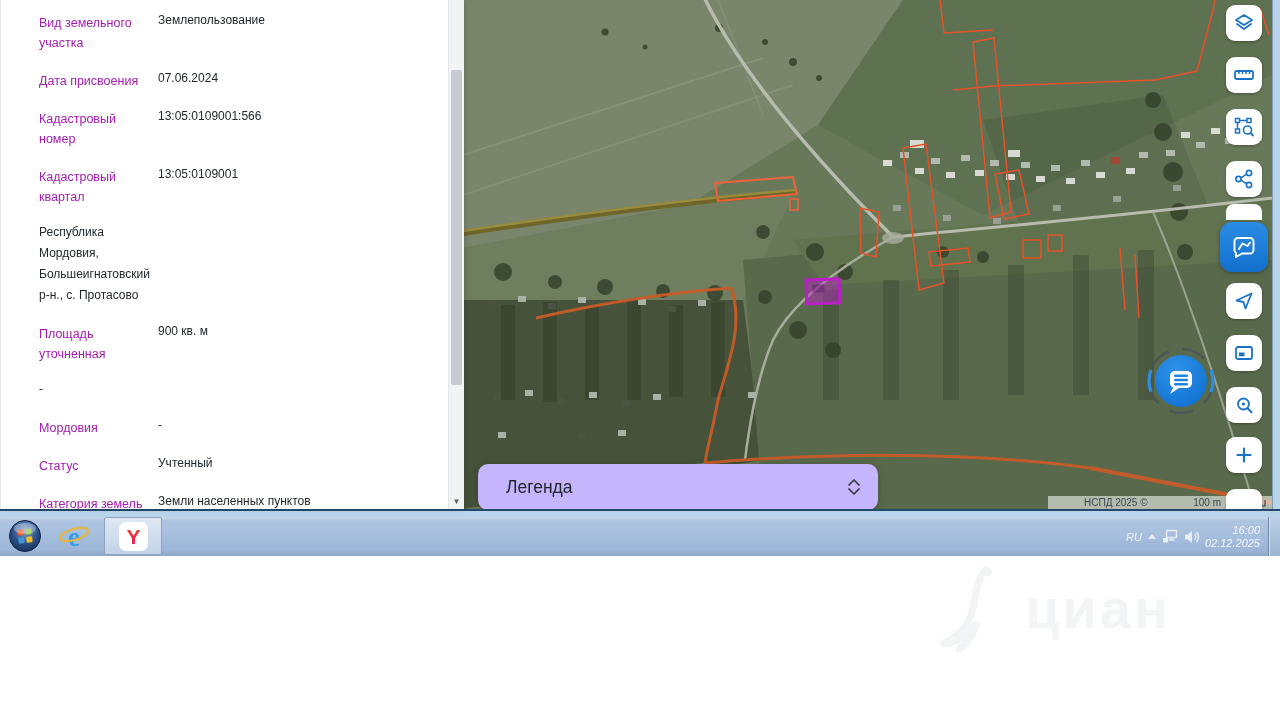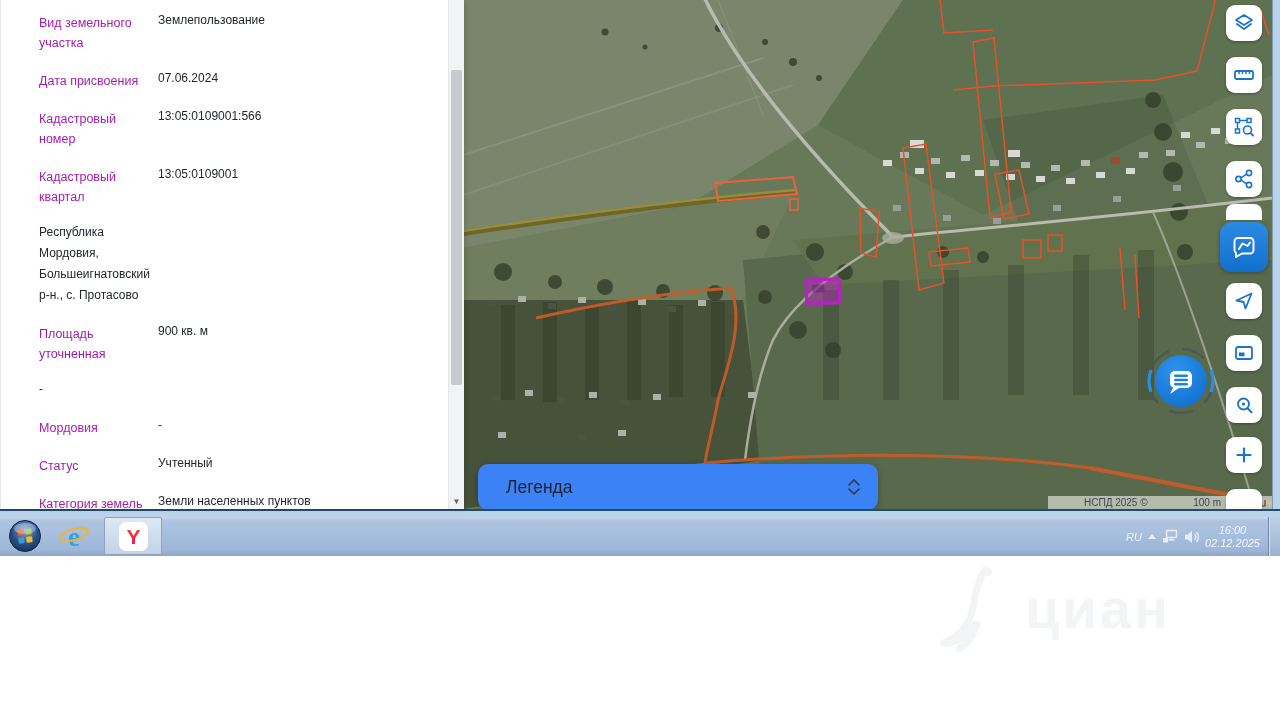--- a/index.html
+++ b/index.html
@@ -19,21 +19,21 @@
   .sb{position:absolute;right:0;top:0;width:15px;height:509px;background:#f2f3f5;border-left:1px solid #e4e6e9;}
   .sb-thumb{position:absolute;left:2px;top:70px;width:11px;height:315px;background:#c7cad0;border-radius:2px;}
   .sb-down{position:absolute;left:0;bottom:0;width:15px;height:15px;display:flex;align-items:center;justify-content:center;
            color:#5c6168;font-size:8px;background:#f2f3f5;}
 
   
   .map{position:absolute;left:463px;top:0;width:809px;height:509px;overflow:hidden;background:#68795a;}
   .map svg.base{position:absolute;left:0;top:0;}
 
   
-  .legend{position:absolute;left:15px;top:464px;width:400px;height:46px;background:#3b82f6;border-radius:10px;
+  .legend{position:absolute;left:15px;top:464px;width:400px;height:46px;background:#c4b5fd;border-radius:10px;
           box-shadow:0 2px 8px rgba(0,0,0,.25);display:flex;align-items:center;padding:0 16px 0 28px;
           box-sizing:border-box;z-index:6;}
   .legend-label{font-size:17.5px;color:#1d2329;}
   .legend-chevrons{margin-left:auto;display:flex;align-items:center;}
 
   
   .attr{position:absolute;left:585px;right:0;bottom:0;height:13px;background:rgba(255,255,255,.55);
         display:flex;align-items:center;font-size:10px;color:#3f474f;z-index:4;padding:0 6px 0 36px;box-sizing:border-box;}
   .attr .scalegrp{margin-left:auto;display:flex;align-items:center;gap:5px;}
 
@@ -56,21 +56,21 @@
 
   
   .taskbar{position:absolute;left:0;top:517px;width:1280px;height:39px;
            background:linear-gradient(180deg,#c9d8ea 0%,#adc3e0 10%,#a6bedd 50%,#9db5d6 85%,#8ea8cb 100%);}
   .orb{position:absolute;left:8px;top:2px;width:34px;height:34px;}
   .iebtn{position:absolute;left:54px;top:2px;width:40px;height:35px;display:flex;align-items:center;justify-content:center;}
   .ybtn{position:absolute;left:104px;top:0;width:58px;height:38px;background:linear-gradient(#dde8f3,#c2d3e8);
         border:1px solid #8fa3bc;border-radius:2px;box-sizing:border-box;display:flex;align-items:center;justify-content:center;}
   .yicon{width:29px;height:29px;background:#fff;border-radius:7px;display:flex;align-items:center;justify-content:center;}
   .tray{position:absolute;right:20px;top:0;height:39px;display:flex;align-items:center;gap:5px;color:#f0f4f9;font-size:11px;font-style:italic;}
-  .clock{text-align:center;font-size:11px;line-height:13px;color:#f4f7fb;}
+  .clock{text-align:right;font-size:11px;line-height:13px;color:#f4f7fb;}
   .showdesk{position:absolute;right:0;top:0;width:12px;height:39px;background:linear-gradient(#bcd0e6,#9db4d2);
             border-left:1px solid #72879f;box-shadow:inset 1px 0 0 #d3e1f0;box-sizing:border-box;}
 
   
   .desktop{position:absolute;left:0;top:556px;width:1280px;height:164px;background:#fff;}
   .wm{position:absolute;left:925px;top:6px;display:flex;align-items:center;color:#f3f4f6;}
   .wm-text{font-size:56px;letter-spacing:3px;color:#f3f4f6;margin-left:10px;font-weight:bold;}
 </style>
 </head>
 <body>

